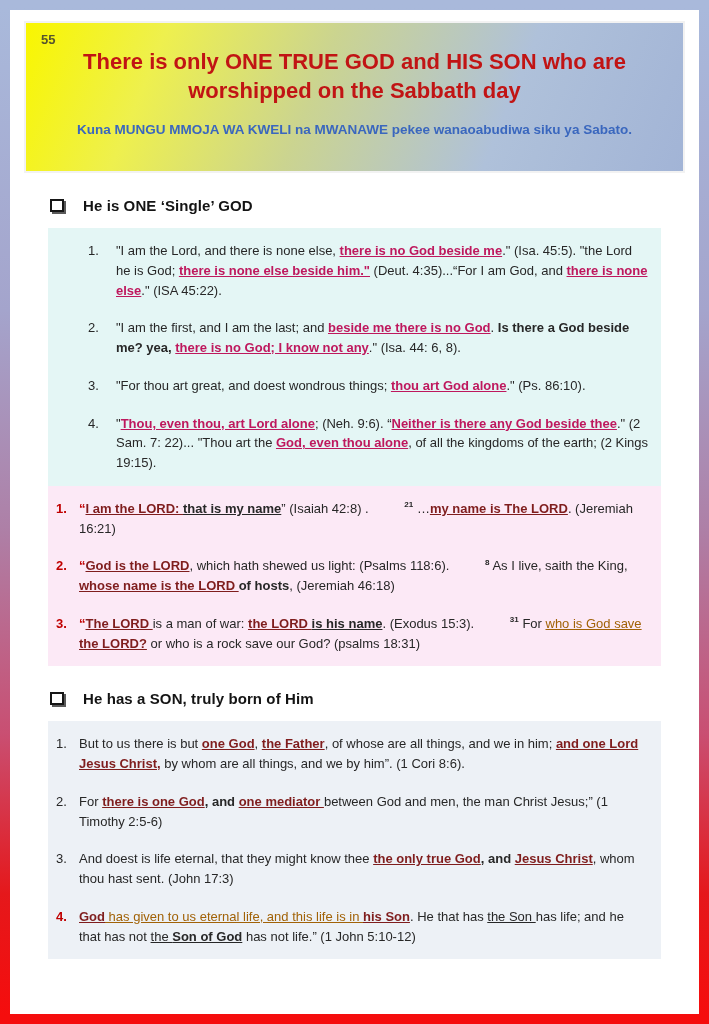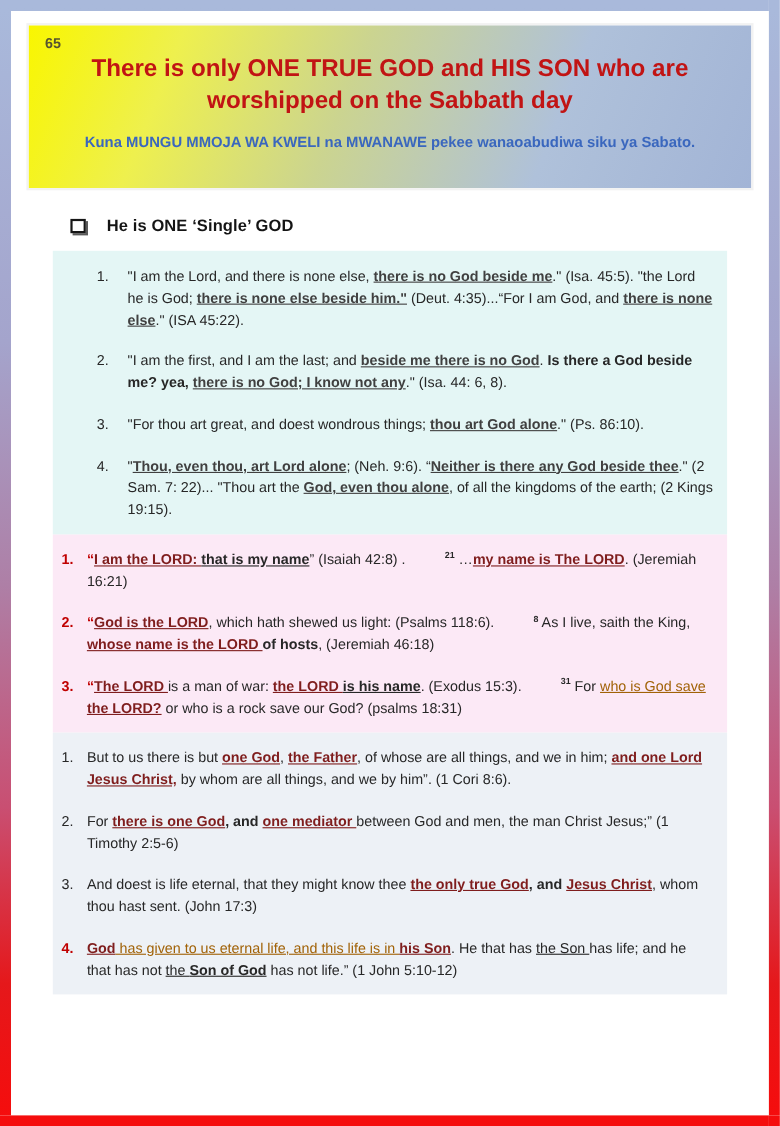--- a/index.html
+++ b/index.html
@@ -10,59 +10,59 @@
   .page{position:absolute;inset:10px;padding:11px 14px 0 14px;box-sizing:border-box;overflow:hidden;}
 
   
   .header{height:152px;box-sizing:border-box;border:2px solid #F2F2F2;position:relative;text-align:center;
     background:linear-gradient(112deg,#F9F600 0%,#EEF04E 20%,#CBD490 44%,#AFC1DA 72%,#A2B4D6 100%);}
   .page-num{position:absolute;left:15px;top:9px;font-size:13px;font-weight:bold;color:#56542F;}
   .title{margin:0 auto;padding-top:24px;max-width:610px;font-size:22px;line-height:1.32;font-weight:bold;color:#C11414;}
   .subtitle{margin-top:17px;font-size:13.5px;font-weight:bold;color:#3A67BE;}
 
   
-  .sec-head{display:flex;align-items:center;gap:19px;margin:24px 0 14px 40px;}
+  .sec-head{display:flex;align-items:center;gap:19px;margin:24px 0 14px 26px;}
   .chk{flex:0 0 auto;width:10px;height:9px;border:2.5px solid #161616;box-shadow:2px 2px 0 #5A5A5A;background:#fff;}
   .sec-title{font-size:15px;font-weight:bold;color:#141414;letter-spacing:.1px;}
 
   
   .box{margin:0 24px;padding:13px 12px 13px 0;font-size:13px;line-height:1.52;}
   .box-0{background:#E4F6F5;}
   .box-1{background:#FCE9F6;}
   .box-2{background:#EDF1F6;}
   .item{display:flex;margin-bottom:18px;}
   .item:last-child{margin-bottom:0;}
   .num{flex:0 0 28px;box-sizing:border-box;}
   .sec-0 .item{padding-left:40px;}
   .sec-1 .item,.sec-2 .item{padding-left:8px;}
   .sec-1 .num,.sec-2 .num{flex:0 0 23px;}
   .txt{flex:1 1 auto;}
   .num-red{color:#C00000;font-weight:bold;}
 
   
   .run-n{}
   .run-b{font-weight:bold;}
-  .run-navy{color:#404040;font-weight:bold;text-decoration:underline;}
+  .run-navy{color:#be185d;font-weight:bold;text-decoration:underline;}
   .run-red{color:#7f1d1d;font-weight:bold;text-decoration:underline;}
   .run-redline{color:#a16207;text-decoration:underline;}
   .run-redb{color:#C00000;font-weight:bold;}
   .run-bu{font-weight:bold;text-decoration:underline;}
   .run-nu{text-decoration:underline;}
   .run-sup,.run-supb{vertical-align:super;font-size:0.62em;line-height:0;margin-left:32px;}
   .run-supb{font-weight:bold;}
 </style>
 </head>
 <body>
 
 <div class="frame"></div>
 
 <div class="page">
 
   <div class="header">
-    <div class="page-num">65</div>
+    <div class="page-num">55</div>
     <h1 class="title">There is only ONE TRUE GOD and HIS SON who are worshipped on the Sabbath day</h1>
     <div class="subtitle">Kuna MUNGU MMOJA WA KWELI na MWANAWE pekee wanaoabudiwa siku ya Sabato.</div>
   </div>
 
   <section class="sec sec-0">
     <div class="sec-head">
       <span class="chk"></span>
       <span class="sec-title">He is ONE ‘Single’ GOD</span>
     </div>
     <div class="box box-0">
@@ -96,20 +96,24 @@
           <span class="txt"><span class="run-redb">“</span><span class="run-red">God is the LORD</span><span class="run-n">, which hath shewed us light: (Psalms 118:6). </span><span class="run-supb">8</span><span class="run-n"> As I live, saith the King, </span><span class="run-red">whose name is the LORD </span><span class="run-b">of hosts</span><span class="run-n">, (Jeremiah 46:18)</span></span>
         </div>
         <div class="item">
           <span class="num num-red">3.</span>
           <span class="txt"><span class="run-redb">“</span><span class="run-red">The LORD </span><span class="run-n">is a man of war: </span><span class="run-red">the LORD </span><span class="run-bu">is his name</span><span class="run-n">. (Exodus 15:3). </span><span class="run-supb">31</span><span class="run-n"> For </span><span class="run-redline">who is God save </span><span class="run-red">the LORD?</span><span class="run-n"> or who is a rock save our God? (psalms 18:31)</span></span>
         </div>
       </div>
   </section>
 
   <section class="sec sec-2">
+    <div class="sec-head">
+      <span class="chk"></span>
+      <span class="sec-title">He has a SON, truly born of Him</span>
+    </div>
     <div class="box box-2">
         <div class="item">
           <span class="num">1.</span>
           <span class="txt"><span class="run-n">But to us there is but </span><span class="run-red">one God</span><span class="run-n">, </span><span class="run-red">the Father</span><span class="run-n">, of whose are all things, and we in him; </span><span class="run-red">and one Lord Jesus Christ,</span><span class="run-n"> by whom are all things, and we by him”. (1 Cori 8:6).</span></span>
         </div>
         <div class="item">
           <span class="num">2.</span>
           <span class="txt"><span class="run-n">For </span><span class="run-red">there is one God</span><span class="run-b">, and </span><span class="run-red">one mediator </span><span class="run-n">between God and men, the man Christ Jesus;” (1 Timothy 2:5-6)</span></span>
         </div>
         <div class="item">

